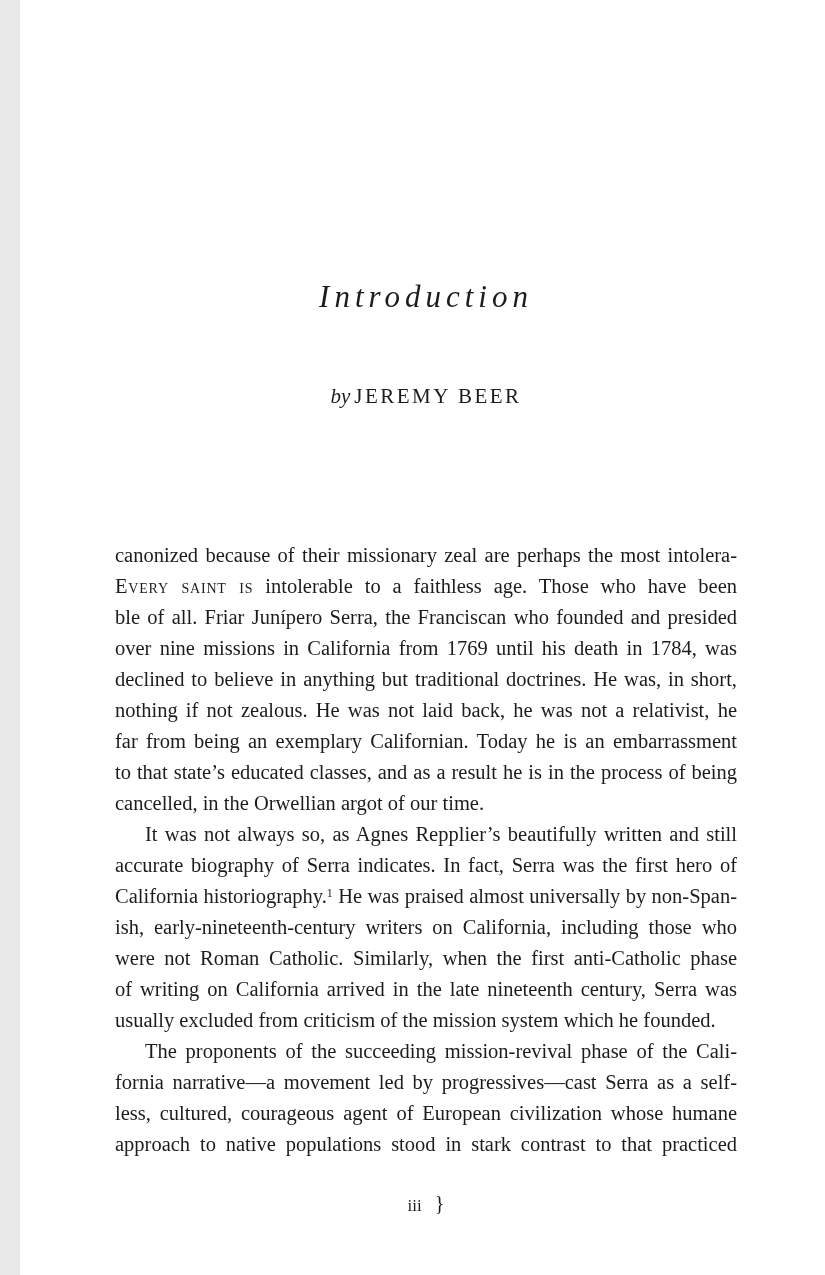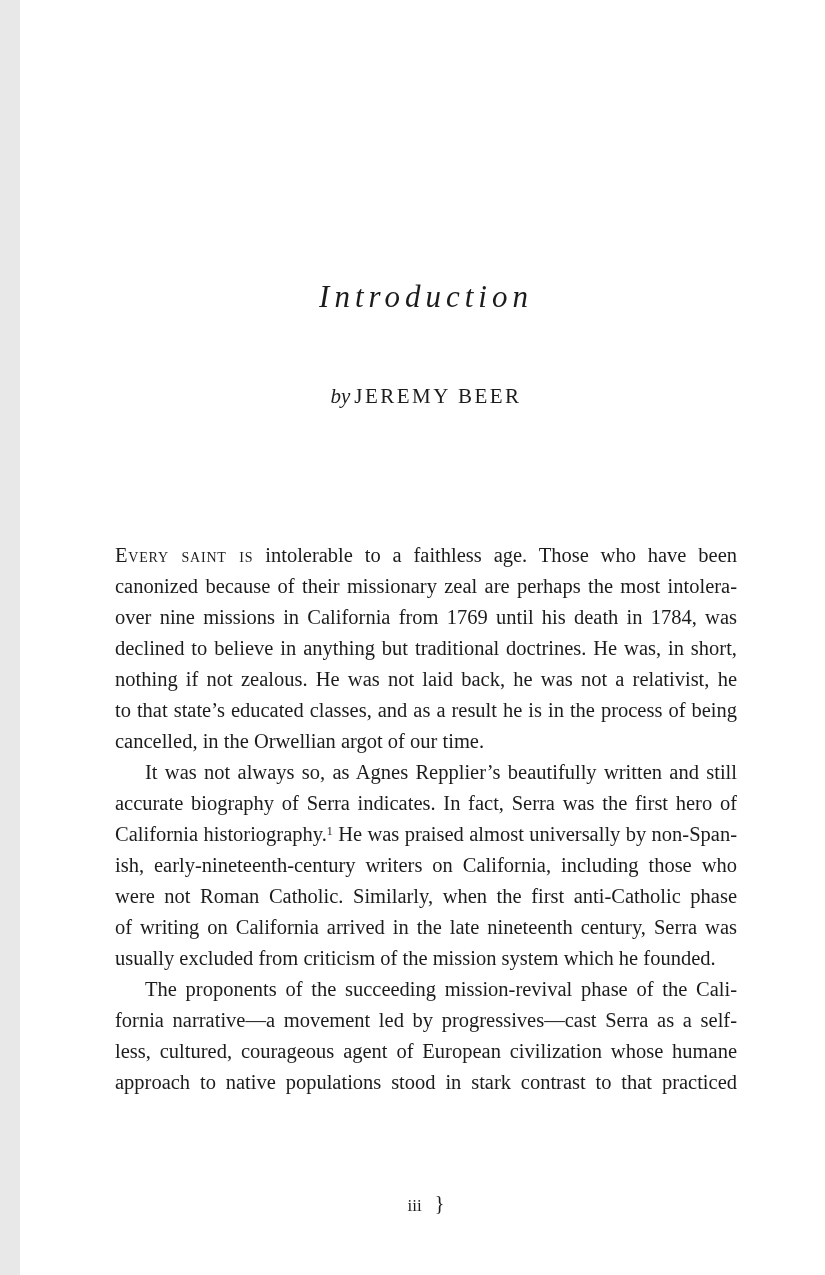--- a/index.html
+++ b/index.html
@@ -99,25 +99,27 @@
 <div class="page">
 
   <div class="chapter-title">Introduction</div>
 
   <div class="byline">
     <span class="by-prefix">by</span><span class="by-name">JEREMY BEER</span>
   </div>
 
   <div class="body-block" id="body-block">
       <div>
+        <div class="line"><span>canonized because of their missionary zeal are perhaps the most intolera-</span></div>
         <div class="line"><span class="seg-sc">Every saint is</span><span> intolerable to a faithless age. Those who have been</span></div>
-        <div class="line"><span>canonized because of their missionary zeal are perhaps the most intolera-</span></div>
+        <div class="line"><span>ble of all. Friar Junípero Serra, the Franciscan who founded and presided</span></div>
         <div class="line"><span>over nine missions in California from 1769 until his death in 1784, was</span></div>
         <div class="line"><span>declined to believe in anything but traditional doctrines. He was, in short,</span></div>
         <div class="line"><span>nothing if not zealous. He was not laid back, he was not a relativist, he</span></div>
+        <div class="line"><span>far from being an exemplary Californian. Today he is an embarrassment</span></div>
         <div class="line"><span>to that state’s educated classes, and as a result he is in the process of being</span></div>
         <div class="line line-last"><span class="seg-i">cancelled</span><span>, in the Orwellian argot of our time.</span></div>
       </div>
       <div>
         <div class="line line-indent"><span>It was not always so, as Agnes Repplier’s beautifully written and still</span></div>
         <div class="line"><span>accurate biography of Serra indicates. In fact, Serra was the first hero of</span></div>
         <div class="line"><span>California historiography.</span><span class="seg-sup">1</span><span> He was praised almost universally by non-Span-</span></div>
         <div class="line"><span>ish, early-nineteenth-century writers on California, including those who</span></div>
         <div class="line"><span>were not Roman Catholic. Similarly, when the first anti-Catholic phase</span></div>
         <div class="line"><span>of writing on California arrived in the late nineteenth century, Serra was</span></div>

